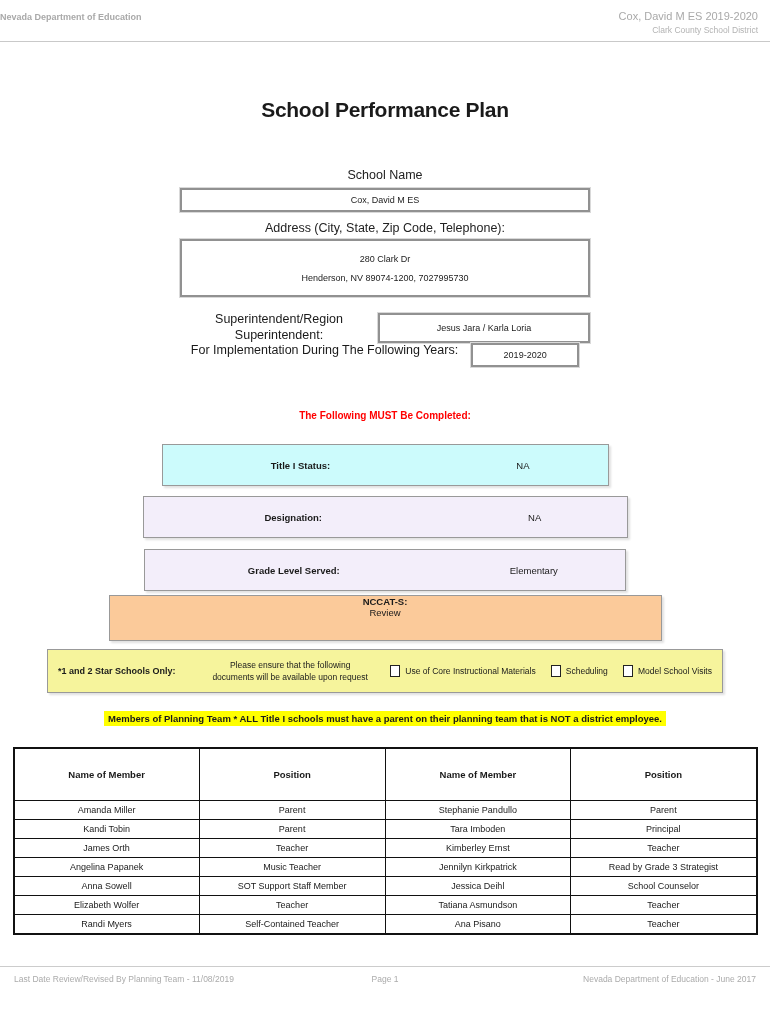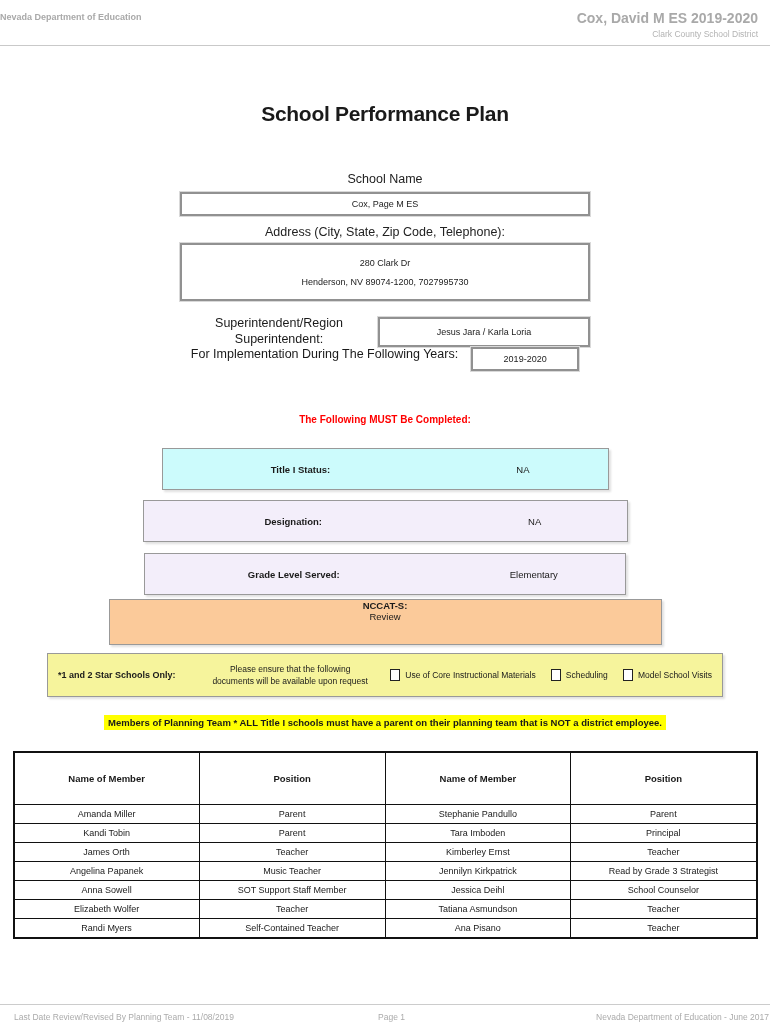--- a/index.html
+++ b/index.html
@@ -15,21 +15,21 @@
   }
   
   .header {
     display: flex; justify-content: space-between; align-items: flex-start;
     padding: 10px 12px 6px 0;
     border-bottom: 1px solid #c9c9c9;
     min-height: 38px;
   }
   .header-left { font-size: 9px; font-weight: bold; color: #a9a9a9; padding-top: 2px; }
   .header-right { text-align: right; }
-  .header-right .hr1 { font-size: 14px; font-weight: bold; color: #a9a9a9; }
+  .header-right .hr1 { font-size: 11px; font-weight: normal; color: #a9a9a9; }
   .header-right .hr2 { font-size: 8.5px; color: #b3b3b3; margin-top: 3px; }
   
   .doc-title { text-align: center; font-size: 21px; font-weight: bold; margin-top: 56px; letter-spacing: -0.3px; }
   
   .section-label { text-align: center; font-size: 12.5px; color: #222; }
   .lbl-school { margin-top: 46px; }
   .lbl-address { margin-top: 9px; }
   .field-box {
     border: 2px solid #919191;
     outline: 1px solid #d9d9d9;
@@ -93,22 +93,22 @@
     text-align: center;
     font-size: 9px;
     padding: 4px 3px;
   }
   table.members th { font-size: 9.5px; font-weight: bold; padding: 20px 3px; }
   
   .footer {
     position: absolute; left: 0; right: 0; top: 966px;
     border-top: 1px solid #cccccc;
     display: flex; justify-content: center;
-    padding: 7px 1px 0 14px;
-    font-size: 8.5px; color: #ababab; margin-top: 38px;
+    padding: 7px 14px 0 14px;
+    font-size: 8.5px; color: #ababab;
   }
   .footer .f-left { width: 300px; text-align: left; }
   .footer .f-center { flex: 1; text-align: center; }
   .footer .f-right { width: 300px; text-align: right; }
 </style>
 </head>
 <body>
 
 <div class="page">
 
@@ -117,21 +117,21 @@
     <div class="header-right">
       <div class="hr1">Cox, David M ES  2019-2020</div>
       <div class="hr2">Clark County School District</div>
     </div>
   </div>
 
   <div class="doc-title">School Performance Plan</div>
 
   <div class="section-label lbl-school">School Name</div>
   <div class="field-box box-school">
-    <div>Cox, Page M ES</div>
+    <div>Cox, David M ES</div>
   </div>
 
   <div class="section-label lbl-address">Address (City, State, Zip Code, Telephone):</div>
   <div class="field-box box-address">
     <div class="addr-line">280 Clark Dr</div>
     <div class="addr-line">Henderson, NV  89074-1200, 7027995730</div>
   </div>
 
   <div class="sup-row">
     <div class="sup-label">

